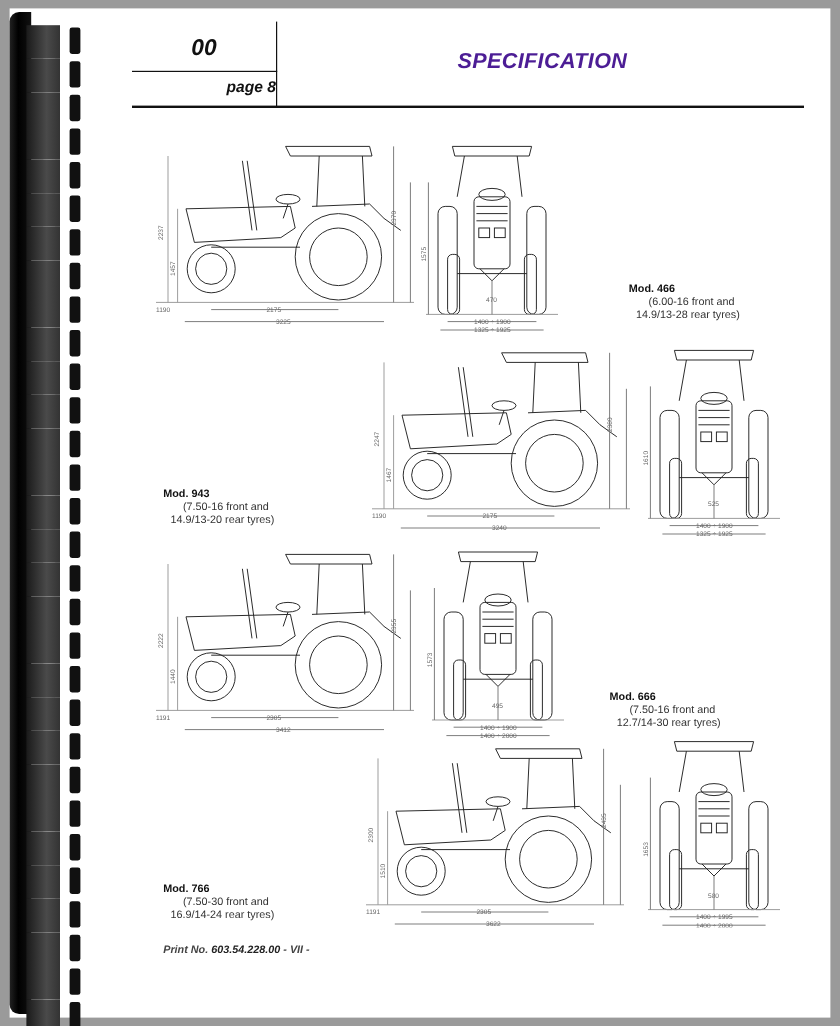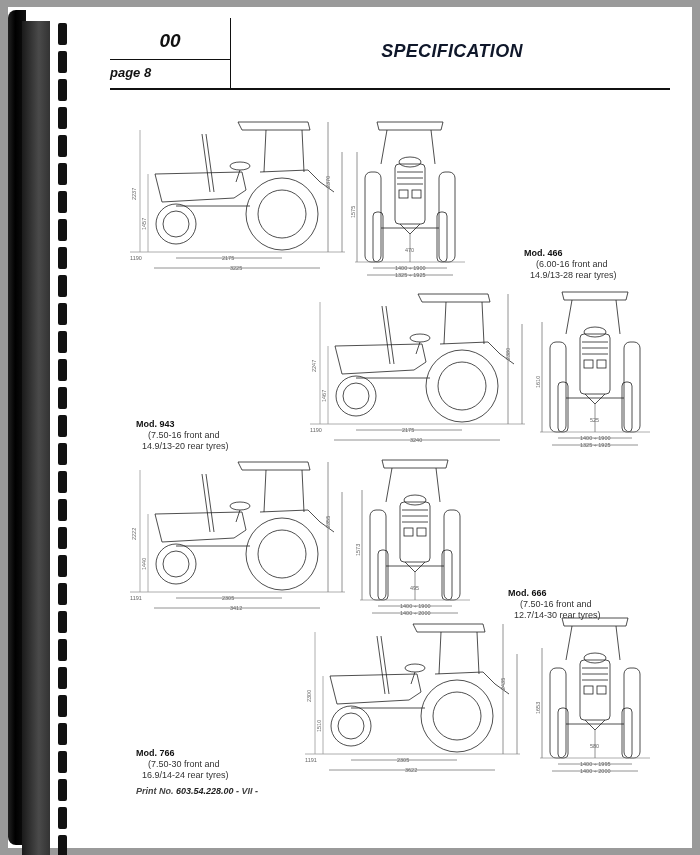--- a/index.html
+++ b/index.html
@@ -43,32 +43,32 @@
 
   
   .hdr-vline { position: absolute; left: 230px; top: 18px; width: 1px; height: 71px; background: #111; }
   .hdr-hline-short { position: absolute; left: 110px; top: 59px; width: 121px; height: 1px; background: #111; }
   .hdr-hline { position: absolute; left: 110px; top: 88px; width: 560px; height: 2px; background: #111; }
   .section-num {
     position: absolute; left: 110px; top: 30px; width: 120px; text-align: center;
     font-size: 19px; font-weight: bold; font-style: italic; color: #111;
   }
   .page-label {
-    position: absolute; left: 110px; top: 65px; width: 120px; text-align: left;
+    position: absolute; left: 110px; top: 65px; width: 120px; text-align: right;
     font-size: 13px; font-weight: bold; font-style: italic; color: #111;
   }
   .title {
     position: absolute; left: 232px; top: 41px; width: 440px; text-align: center;
-    font-size: 18px; font-weight: bold; font-style: italic; color: #0f172a; letter-spacing: 0.3px;
+    font-size: 18px; font-weight: bold; font-style: italic; color: #4c1d95; letter-spacing: 0.3px;
   }
 
   
-  .caption { position: absolute; font-size: 9px; color: #333; line-height: 11px; margin-top: 13px; }
+  .caption { position: absolute; font-size: 9px; color: #333; line-height: 11px; }
   .caption .m { font-weight: bold; color: #111; display: block; }
-  .caption .l1 { display: block; padding-left: 12px; }
+  .caption .l1 { display: block; padding-left: 12px; text-align: center; }
   .caption .l2 { display: block; padding-left: 6px; }
 
   .diagram { position: absolute; }
   .diagram svg { display: block; }
   .dim { font-size: 5.5px; fill: #666; font-family: "Liberation Sans", sans-serif; }
 
   .footer {
     position: absolute; left: 136px; top: 786px;
     font-size: 9px; font-style: italic; color: #444; font-weight: bold;
   }

